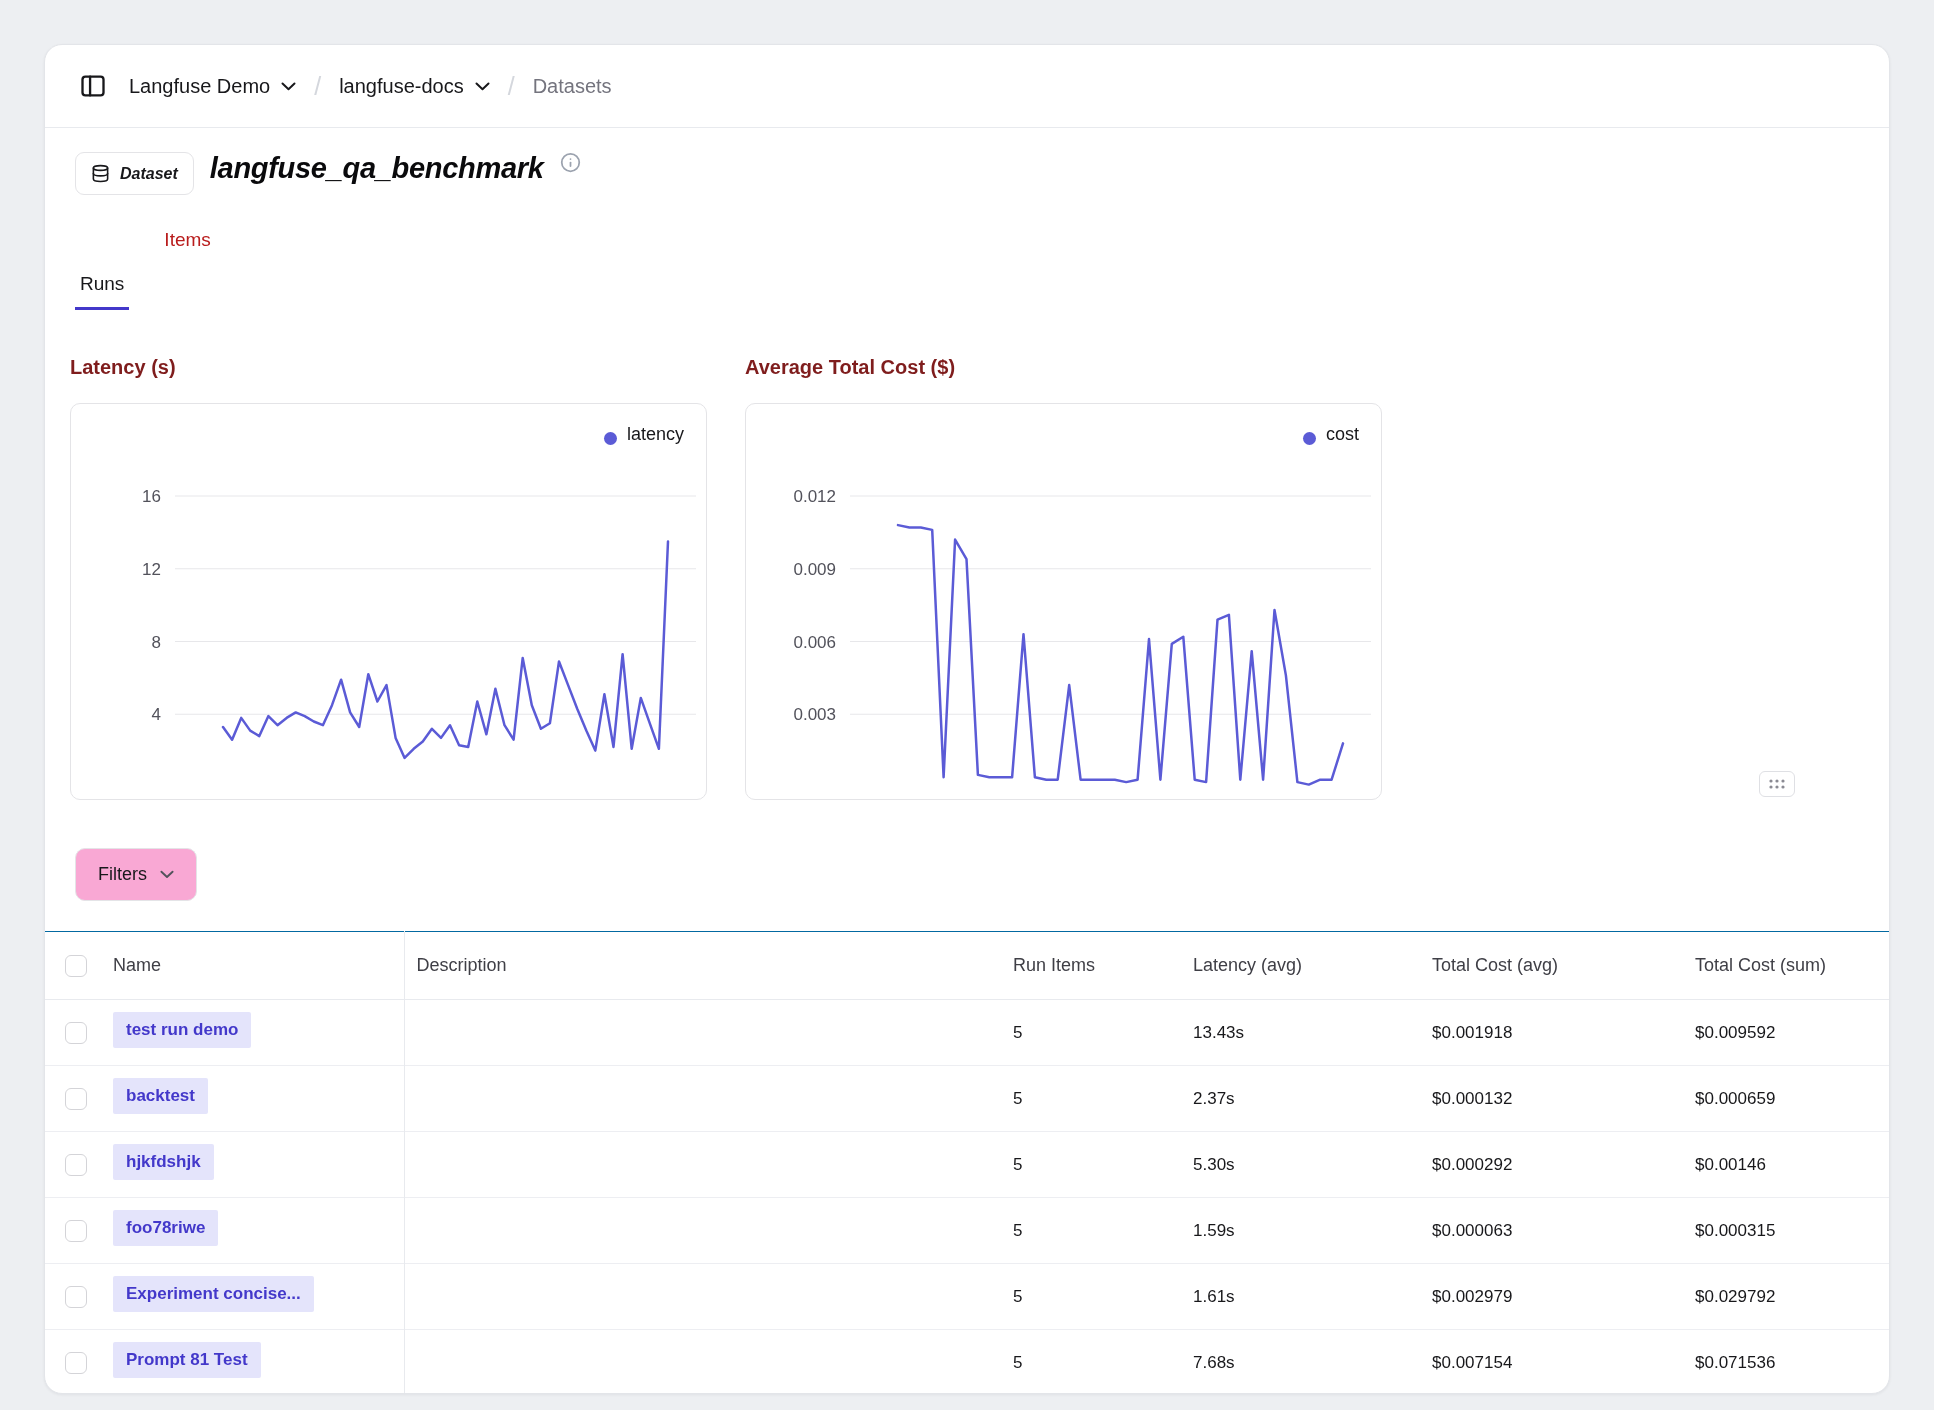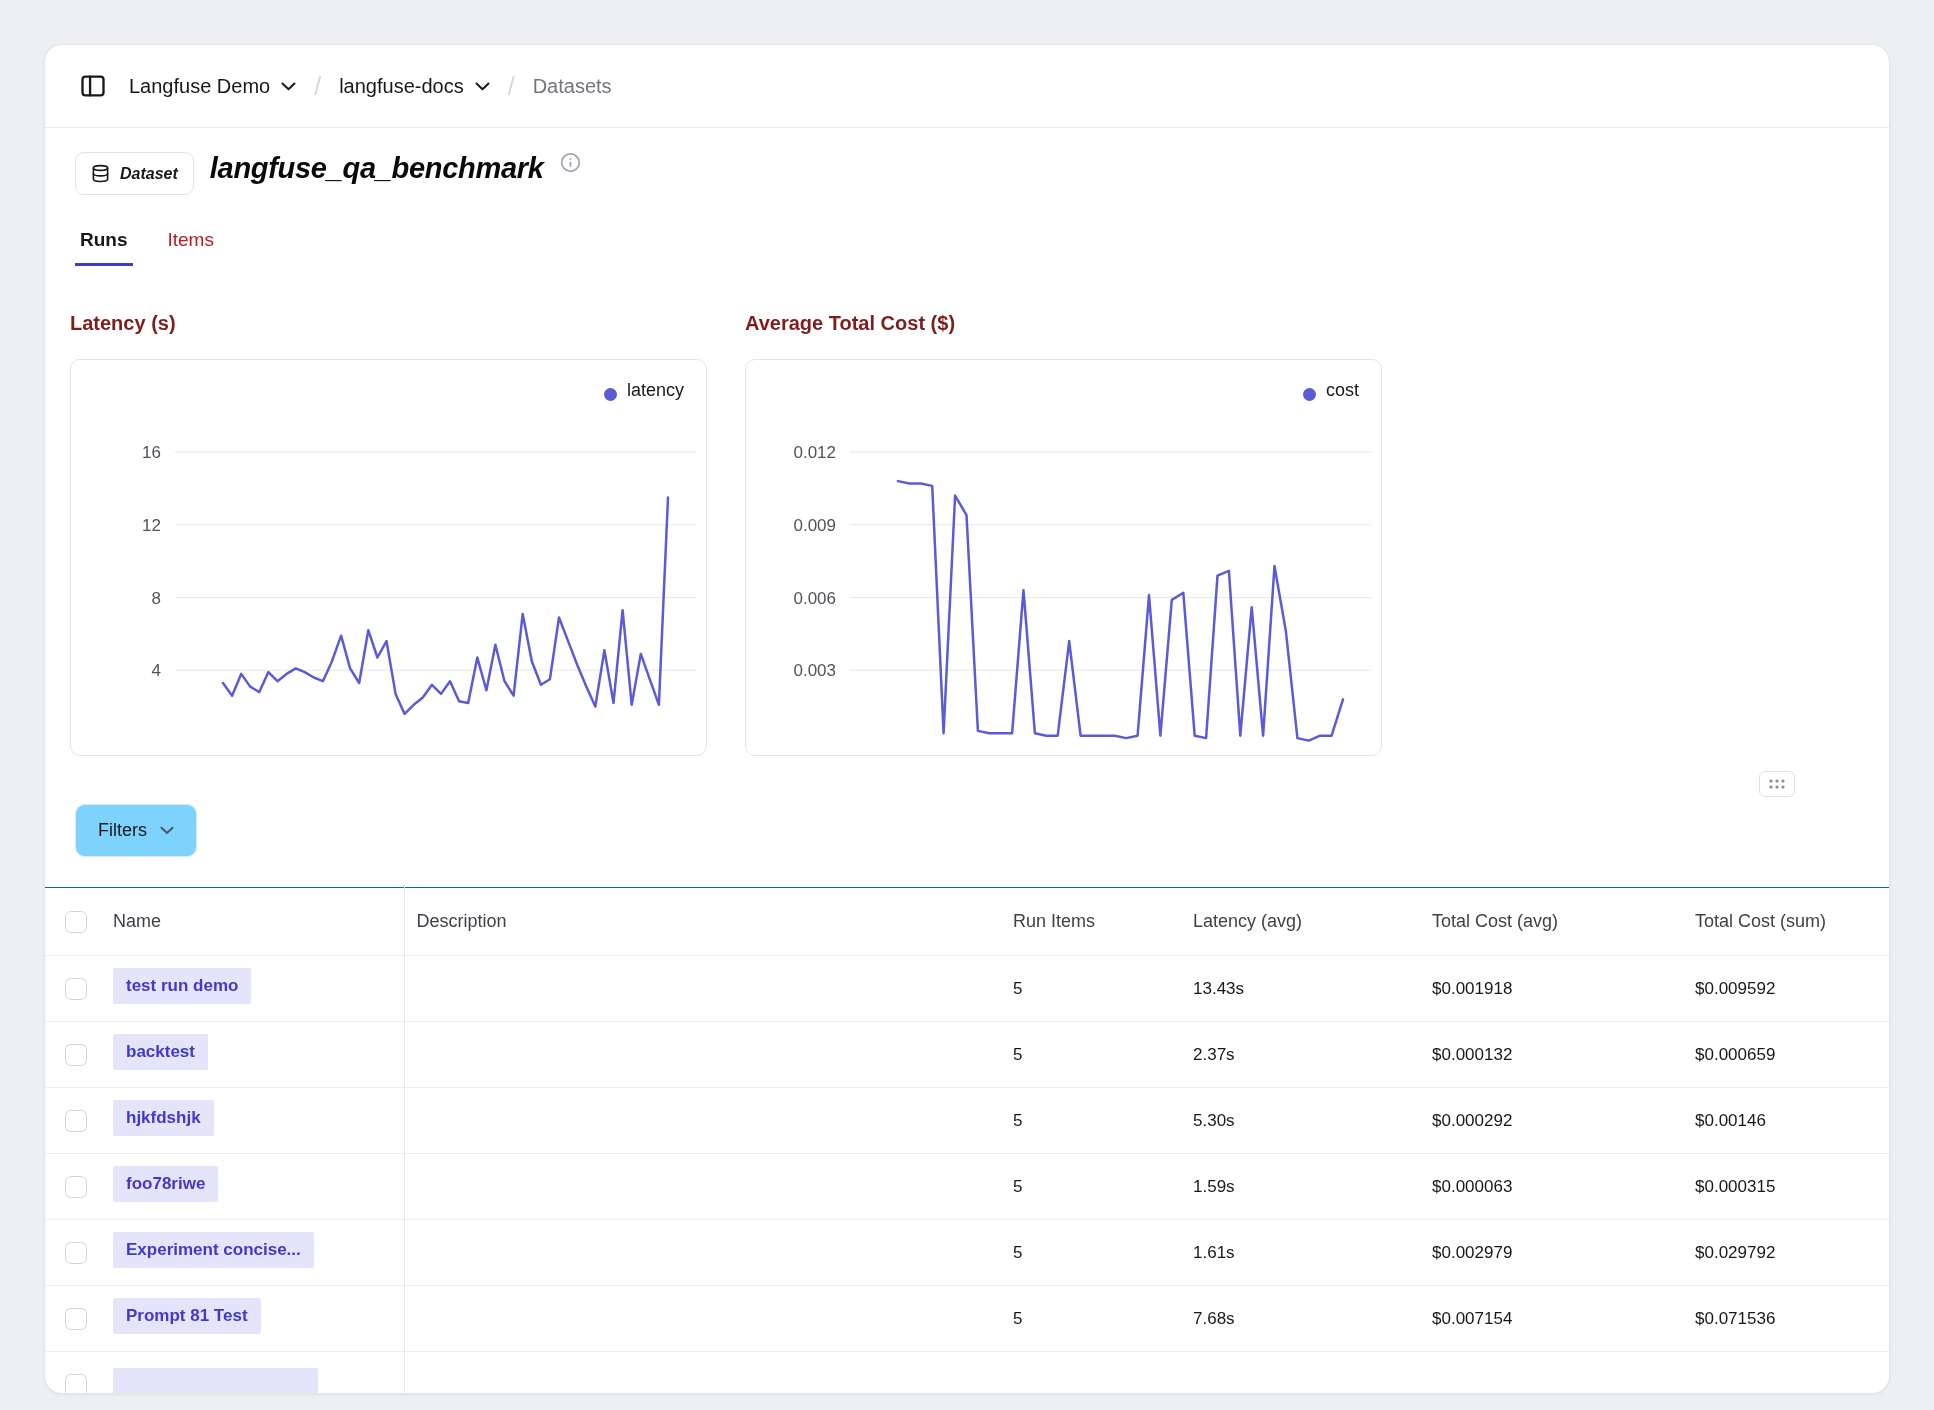--- a/index.html
+++ b/index.html
@@ -19,37 +19,37 @@
   .slash { color:#d4d7dd; font-size:25px; font-weight:300; }
   .crumb-muted { font-size:20px; color:#74747e; }
 
   
   .header-sec { padding:24px 30px 0; }
   .title-row { display:flex; align-items:flex-start; gap:16px;font-style:italic; }
   .type-badge { display:inline-flex; align-items:center; gap:10px; border:1px solid #e4e4e7; border-radius:9px; padding:11px 15px; font-size:16px; font-weight:700; color:#18181b; background:#fff; }
   .page-title { font-size:29px; font-weight:700; color:#0a0a0c; letter-spacing:-0.3px; }
   .tabs-row { margin-top:34px; display:flex; gap:30px; }
   .tab { font-size:19px; font-weight:500; color:#b91c1c; padding:0 5px 12px; border-bottom:3px solid transparent; cursor:pointer; }
-  .tab.active { color:#18181b; font-weight:700; border-color:#4338ca; }
+  .tab.active { color:#18181b; font-weight:400; border-color:#4338ca;margin-top:44px; }
 
   
   .charts-sec { padding:0 25px; margin-top:46px; }
   .charts-row { display:flex; gap:38px; }
   .chart-col { width:637px; }
   .chart-title { font-size:20px; font-weight:700; color:#7f1d1d; margin-bottom:24px; }
   .chart-panel { position:relative; height:397px; border:1px solid #e4e4e7; border-radius:10px; background:#fff; overflow:hidden; }
   .legend { position:absolute; top:20px; right:22px; display:flex; align-items:flex-end; gap:10px; font-size:18px; color:#18181b; }
   .legend .dot { width:13px; height:13px; border-radius:50%; background:#5b5bd6; }
   .chart-svg-host { position:absolute; inset:0; }
 
   .grip-btn { position:absolute; top:726px; right:94px; width:36px; height:26px; border:1px solid #dfe0e4; border-radius:6px; background:#fff; display:flex; align-items:center; justify-content:center; cursor:grab; }
 
   
   .filters-row { margin:48px 30px 0; }
-  .filters-btn { display:inline-flex; align-items:center; gap:13px; padding:15px 22px; border:1px solid #e4e4e7; border-radius:10px; background:#7dd3fc; font-size:18px; font-weight:500; color:#18181b; cursor:pointer; }
+  .filters-btn { display:inline-flex; align-items:center; gap:13px; padding:15px 22px; border:1px solid #e4e4e7; border-radius:10px; background:#f9a8d4; font-size:18px; font-weight:500; color:#18181b; cursor:pointer; }
 
   
   .table-wrap { margin-top:30px; }
   table { width:1846px; border-collapse:collapse; table-layout:fixed; }
   thead tr { border-top:1px solid #0369a1; border-bottom:1px solid #e8eaee; }
   th { height:68px; text-align:left; font-size:18px; font-weight:500; color:#3f3f46; padding:0 12px; white-space:nowrap; overflow:hidden; }
   td { height:66px; padding:0 12px; font-size:17px; color:#18181b; white-space:nowrap; overflow:hidden; }
   tbody tr { border-top:1px solid #edeef2; }
   tbody tr:first-child { border-top:none; }
   .col-select-cell { padding:0; }

